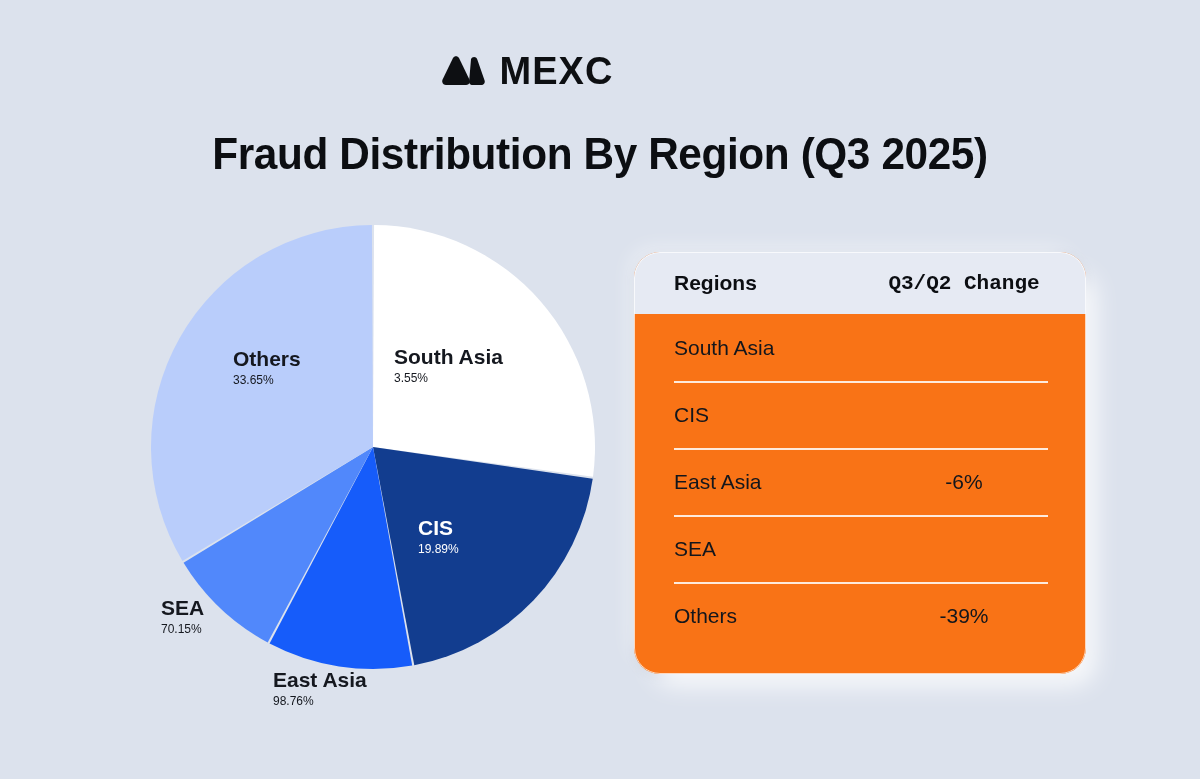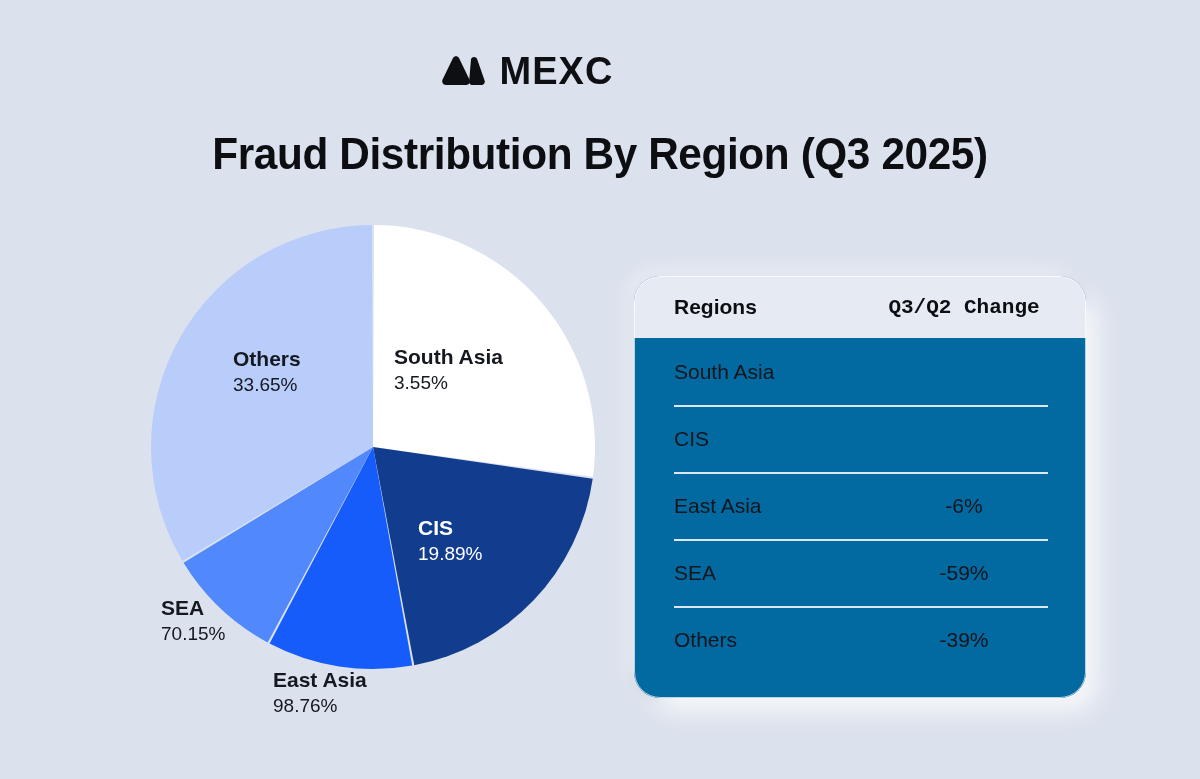--- a/index.html
+++ b/index.html
@@ -73,42 +73,42 @@
     position: absolute;
     line-height: 1.28;
     white-space: nowrap;
   }
   .pie-label .nm {
     font-size: 21px;
     font-weight: 700;
     display: block;
   }
   .pie-label .pct {
-    font-size: 19px;
+    font-size: 12px;
     font-weight: 400;
     display: block;
   }
   .lbl-dark { color: #15181f; }
   .lbl-light { color: #ffffff; }
 
   .lbl-southasia { left: 246px; top: 122px; }
   .lbl-others    { left: 85px;  top: 124px; }
   .lbl-cis       { left: 270px; top: 293px; }
   .lbl-sea       { left: 13px;  top: 373px; }
   .lbl-eastasia  { left: 125px; top: 445px; }
 
   
   .table-card {
     position: absolute;
     left: 634px;
-    top: 276px;
+    top: 252px;
     width: 452px;
     height: 422px;
     border-radius: 26px;
-    background: #0369a1;
+    background: #f97316;
     box-shadow:
       14px 16px 26px -6px rgba(255,255,255,0.95),
       -8px -8px 22px -6px rgba(255,255,255,0.55),
       0 2px 10px rgba(120,132,160,0.18);
     overflow: hidden;
   }
   .table-card::after {
     content: "";
     position: absolute;
     inset: 0;
@@ -217,20 +217,19 @@
       </div>
       <div class="trow">
         <div class="td td-region">CIS</div>
       </div>
       <div class="trow">
         <div class="td td-region">East Asia</div>
         <div class="td td-change">-6%</div>
       </div>
       <div class="trow">
         <div class="td td-region">SEA</div>
-        <div class="td td-change">-59%</div>
       </div>
       <div class="trow">
         <div class="td td-region">Others</div>
         <div class="td td-change">-39%</div>
       </div>
     </div>
 </div>
 
 </body></html>

